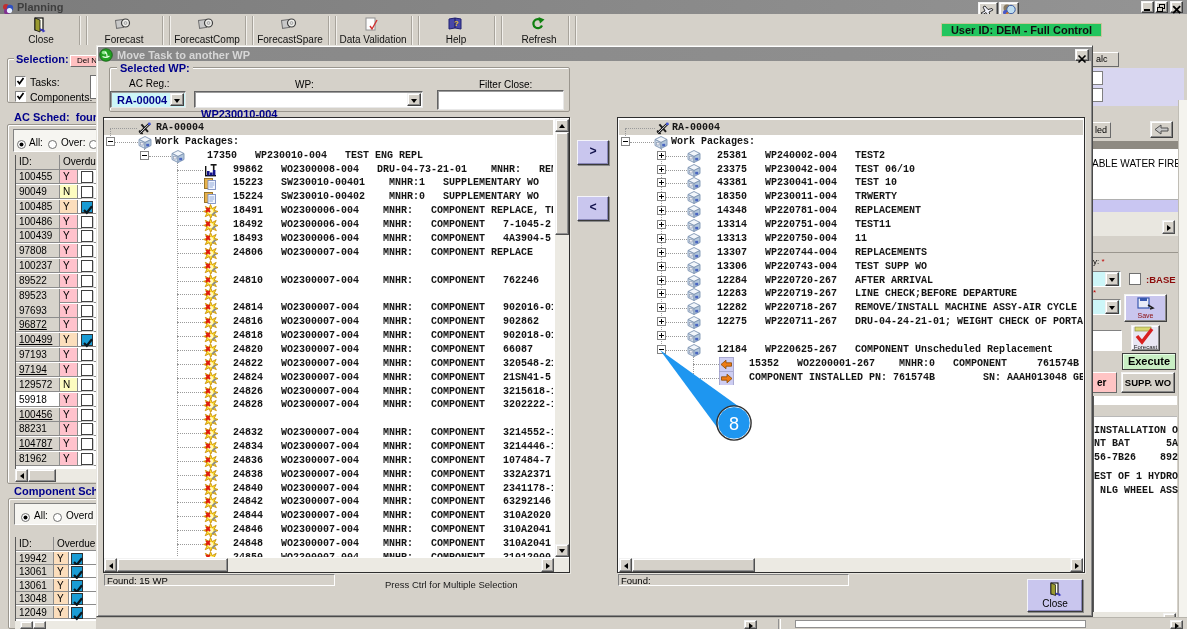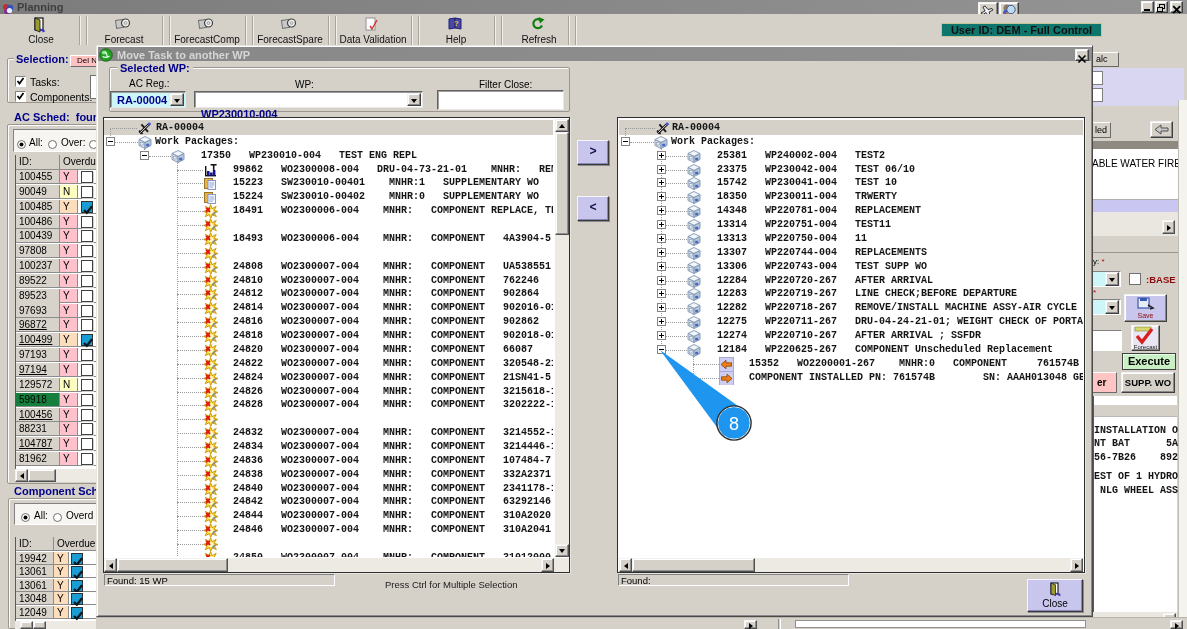--- a/index.html
+++ b/index.html
@@ -101,21 +101,21 @@
 <div class="ab" style="left:245px;top:16px;width:2px;height:29px;border-left:1px solid #A8A49C;border-right:1px solid #F2F0EC"></div>
 <div class="ab" style="left:252px;top:16px;width:2px;height:29px;border-left:1px solid #A8A49C;border-right:1px solid #F2F0EC"></div>
 <div class="ab" style="left:328px;top:16px;width:2px;height:29px;border-left:1px solid #A8A49C;border-right:1px solid #F2F0EC"></div>
 <div class="ab" style="left:335px;top:16px;width:2px;height:29px;border-left:1px solid #A8A49C;border-right:1px solid #F2F0EC"></div>
 <div class="ab" style="left:411px;top:16px;width:2px;height:29px;border-left:1px solid #A8A49C;border-right:1px solid #F2F0EC"></div>
 <div class="ab" style="left:418px;top:16px;width:2px;height:29px;border-left:1px solid #A8A49C;border-right:1px solid #F2F0EC"></div>
 <div class="ab" style="left:494px;top:16px;width:2px;height:29px;border-left:1px solid #A8A49C;border-right:1px solid #F2F0EC"></div>
 <div class="ab" style="left:501px;top:16px;width:2px;height:29px;border-left:1px solid #A8A49C;border-right:1px solid #F2F0EC"></div>
 <div class="ab" style="left:568px;top:16px;width:2px;height:29px;border-left:1px solid #A8A49C;border-right:1px solid #F2F0EC"></div>
 <div class="ab" style="left:575px;top:16px;width:2px;height:29px;border-left:1px solid #A8A49C;border-right:1px solid #F2F0EC"></div>
-<div class="ab" style="left:941px;top:23px;width:161px;height:14px;background:#0f766e;border:1px solid #C8C49A;font:bold 11px/13px 'Liberation Sans';text-align:center;color:#101010">User ID: DEM - Full Control</div>
+<div class="ab" style="left:941px;top:23px;width:161px;height:14px;background:#22c55e;border:1px solid #C8C49A;font:bold 11px/13px 'Liberation Sans';text-align:center;color:#101010">User ID: DEM - Full Control</div>
 <div class="ab" style="left:7px;top:58px;width:100px;height:45px;border:1px solid #9A968E;border-radius:2px;box-shadow:inset 1px 1px 0 #fff"></div>
 <div class="ab navy" style="left:14px;top:53px;font-size:11px;background:#D5D1C9;padding:0 2px">Selection: <span style="color:#555;font-weight:normal">–</span></div>
 <div class="ab rais" style="left:70px;top:55px;width:34px;height:12px;background:#FFC0C0;font-size:8px;line-height:10px;text-align:center;color:#000">Del N</div>
 <div class="ab sunk" style="left:15px;top:76px;width:11px;height:11px;background:#fff">
     <svg width="9" height="9" viewBox="0 0 9 9" style="position:absolute;left:0px;top:0px">
       <path d="M1.5,4 L3.5,6.5 L7.5,1" stroke="#000" stroke-width="1.7" fill="none"></path>
     </svg>
   </div>
 <div class="ab" style="left:30px;top:76px;font-size:10.5px;color:#000">Tasks:</div>
 <div class="ab sunk" style="left:15px;top:91px;width:11px;height:11px;background:#fff">
@@ -230,21 +230,21 @@
 <div class="gridcell" style="left:78px;top:363px;width:26px;height:14px;background:#fff"></div>
 <div class="ab" style="left:78px;top:363px;width:26px;height:14px">
     <div class="ab" style="left:3px;top:0.5px;width:12px;height:12px;background:#fff;border:1px solid #404040;box-shadow:1px 1px 0 #D0D0D0"></div>
   </div>
 <div class="gridcell" style="left:16px;top:378px;width:44px;height:14px;background:#D7D3CB;">129572</div>
 <div class="gridcell" style="left:60px;top:378px;width:18px;height:14px;background:#FDFCC0">N</div>
 <div class="gridcell" style="left:78px;top:378px;width:26px;height:14px;background:#fff"></div>
 <div class="ab" style="left:78px;top:378px;width:26px;height:14px">
     <div class="ab" style="left:3px;top:0.5px;width:12px;height:12px;background:#fff;border:1px solid #404040;box-shadow:1px 1px 0 #D0D0D0"></div>
   </div>
-<div class="gridcell" style="left:16px;top:393px;width:44px;height:14px;background:#15803d;">59918</div>
+<div class="gridcell" style="left:16px;top:393px;width:44px;height:14px;background:#ffffff;">59918</div>
 <div class="gridcell" style="left:60px;top:393px;width:18px;height:14px;background:#FFC2CC">Y</div>
 <div class="gridcell" style="left:78px;top:393px;width:26px;height:14px;background:#fff"></div>
 <div class="ab" style="left:78px;top:393px;width:26px;height:14px">
     <div class="ab" style="left:3px;top:0.5px;width:12px;height:12px;background:#fff;border:1px solid #404040;box-shadow:1px 1px 0 #D0D0D0"></div>
   </div>
 <div class="gridcell" style="left:16px;top:408px;width:44px;height:14px;background:#D7D3CB;text-decoration:underline;">100456</div>
 <div class="gridcell" style="left:60px;top:408px;width:18px;height:14px;background:#FFC2CC">Y</div>
 <div class="gridcell" style="left:78px;top:408px;width:26px;height:14px;background:#fff"></div>
 <div class="ab" style="left:78px;top:408px;width:26px;height:14px">
     <div class="ab" style="left:3px;top:0.5px;width:12px;height:12px;background:#fff;border:1px solid #404040;box-shadow:1px 1px 0 #D0D0D0"></div>
@@ -487,21 +487,21 @@
     <div class="exp" style="left:36px;top:32px">
       <i class="h"></i>
     </div>
     <div style="position:absolute;left:67px;top:30px;width:15px;height:14px"><svg width="15" height="14" viewBox="0 0 15 14" style="">
         <polygon points="1,4.5 7,1.5 13,4.5 7,7.5" fill="#F2F6FB" stroke="#7E94B2" stroke-width="0.9"></polygon>
         <polygon points="1,4.5 7,7.5 7,13.5 1,10.5" fill="#D8E2EE" stroke="#7E94B2" stroke-width="0.9"></polygon>
         <polygon points="13,4.5 7,7.5 7,13.5 13,10.5" fill="#B4C8DC" stroke="#7E94B2" stroke-width="0.9"></polygon>
         <rect x="8.2" y="8.8" width="3" height="2.6" fill="#4A66C0"></rect>
         <rect x="2.6" y="7.6" width="2.6" height="2.4" fill="#F0F0F4" stroke="#8A98B0" stroke-width="0.6"></rect>
       </svg></div>
-    <pre class="tt" style="left:97px;top:30px">17350   WP230010-004   TEST ENG REPL</pre>
+    <pre class="tt" style="left:103px;top:30px">17350   WP230010-004   TEST ENG REPL</pre>
     <div style="position:absolute;left:99px;top:44px;width:15px;height:14px"><svg width="15" height="14" viewBox="0 0 15 14" style="">
         <rect x="2" y="12" width="11" height="1.4" fill="#101010"></rect>
         <rect x="2" y="3" width="1.4" height="10" fill="#101010"></rect>
         <rect x="4" y="8" width="2.6" height="4.5" fill="#14148C"></rect>
         <rect x="7" y="9.5" width="2.6" height="3" fill="#14148C"></rect>
         <rect x="9.8" y="7" width="2.6" height="5.5" fill="#14148C"></rect>
         <rect x="7.6" y="1" width="6" height="1.6" fill="#181818"></rect>
         <rect x="9.9" y="1" width="1.6" height="6" fill="#181818"></rect>
       </svg></div>
     <pre class="tt" style="left:129px;top:44px">99862   WO2300008-004   DRU-04-73-21-01    MNHR:   REMOVAL</pre>
@@ -527,54 +527,54 @@
         <path d="M3.2,3.8 L7,8 M6.8,4 L3,8" stroke="#E01810" stroke-width="1.9"></path>
         <path d="M9.2,11.2 L12.8,7.6" stroke="#8C8C8C" stroke-width="1.9"></path>
       </svg></div>
     <pre class="tt" style="left:129px;top:85px">18491   WO2300006-004    MNHR:   COMPONENT REPLACE, TRANS</pre>
     <div style="position:absolute;left:99px;top:99px;width:15px;height:14px"><svg width="15" height="14" viewBox="0 0 15 14" style="">
         <polygon points="7.5,0.5 9.2,4.6 13.2,2.4 11.2,6.3 15,7.5 11.2,8.9 13.4,12.6 9.3,10.8 7.7,14.5 6.3,10.7 2.2,12.7 4.1,8.8 0.5,7.4 4.2,6.2 2.3,2.3 6.2,4.4" fill="#FFE030" stroke="#C89008" stroke-width="0.9"></polygon>
         <circle cx="7.7" cy="7.5" r="2.6" fill="#FFF8C0"></circle>
         <path d="M3.2,3.8 L7,8 M6.8,4 L3,8" stroke="#E01810" stroke-width="1.9"></path>
         <path d="M9.2,11.2 L12.8,7.6" stroke="#8C8C8C" stroke-width="1.9"></path>
       </svg></div>
+    <pre class="tt" style="left:129px;top:99px">18492   WO2300006-004    MNHR:   COMPONENT   7-1045-2</pre>
     <div style="position:absolute;left:99px;top:113px;width:15px;height:14px"><svg width="15" height="14" viewBox="0 0 15 14" style="">
         <polygon points="7.5,0.5 9.2,4.6 13.2,2.4 11.2,6.3 15,7.5 11.2,8.9 13.4,12.6 9.3,10.8 7.7,14.5 6.3,10.7 2.2,12.7 4.1,8.8 0.5,7.4 4.2,6.2 2.3,2.3 6.2,4.4" fill="#FFE030" stroke="#C89008" stroke-width="0.9"></polygon>
         <circle cx="7.7" cy="7.5" r="2.6" fill="#FFF8C0"></circle>
         <path d="M3.2,3.8 L7,8 M6.8,4 L3,8" stroke="#E01810" stroke-width="1.9"></path>
         <path d="M9.2,11.2 L12.8,7.6" stroke="#8C8C8C" stroke-width="1.9"></path>
       </svg></div>
     <pre class="tt" style="left:129px;top:113px">18493   WO2300006-004    MNHR:   COMPONENT   4A3904-5</pre>
     <div style="position:absolute;left:99px;top:127px;width:15px;height:14px"><svg width="15" height="14" viewBox="0 0 15 14" style="">
         <polygon points="7.5,0.5 9.2,4.6 13.2,2.4 11.2,6.3 15,7.5 11.2,8.9 13.4,12.6 9.3,10.8 7.7,14.5 6.3,10.7 2.2,12.7 4.1,8.8 0.5,7.4 4.2,6.2 2.3,2.3 6.2,4.4" fill="#FFE030" stroke="#C89008" stroke-width="0.9"></polygon>
         <circle cx="7.7" cy="7.5" r="2.6" fill="#FFF8C0"></circle>
         <path d="M3.2,3.8 L7,8 M6.8,4 L3,8" stroke="#E01810" stroke-width="1.9"></path>
         <path d="M9.2,11.2 L12.8,7.6" stroke="#8C8C8C" stroke-width="1.9"></path>
       </svg></div>
+    <pre class="tt" style="left:129px;top:127px">24806   WO2300007-004    MNHR:   COMPONENT REPLACE</pre>
     <div style="position:absolute;left:99px;top:141px;width:15px;height:14px"><svg width="15" height="14" viewBox="0 0 15 14" style="">
         <polygon points="7.5,0.5 9.2,4.6 13.2,2.4 11.2,6.3 15,7.5 11.2,8.9 13.4,12.6 9.3,10.8 7.7,14.5 6.3,10.7 2.2,12.7 4.1,8.8 0.5,7.4 4.2,6.2 2.3,2.3 6.2,4.4" fill="#FFE030" stroke="#C89008" stroke-width="0.9"></polygon>
         <circle cx="7.7" cy="7.5" r="2.6" fill="#FFF8C0"></circle>
         <path d="M3.2,3.8 L7,8 M6.8,4 L3,8" stroke="#E01810" stroke-width="1.9"></path>
         <path d="M9.2,11.2 L12.8,7.6" stroke="#8C8C8C" stroke-width="1.9"></path>
       </svg></div>
-    <pre class="tt" style="left:129px;top:141px">24808   WO2300007-004    MNHR:   COMPONENT   UA538551</pre>
     <div style="position:absolute;left:99px;top:155px;width:15px;height:14px"><svg width="15" height="14" viewBox="0 0 15 14" style="">
         <polygon points="7.5,0.5 9.2,4.6 13.2,2.4 11.2,6.3 15,7.5 11.2,8.9 13.4,12.6 9.3,10.8 7.7,14.5 6.3,10.7 2.2,12.7 4.1,8.8 0.5,7.4 4.2,6.2 2.3,2.3 6.2,4.4" fill="#FFE030" stroke="#C89008" stroke-width="0.9"></polygon>
         <circle cx="7.7" cy="7.5" r="2.6" fill="#FFF8C0"></circle>
         <path d="M3.2,3.8 L7,8 M6.8,4 L3,8" stroke="#E01810" stroke-width="1.9"></path>
         <path d="M9.2,11.2 L12.8,7.6" stroke="#8C8C8C" stroke-width="1.9"></path>
       </svg></div>
     <pre class="tt" style="left:129px;top:155px">24810   WO2300007-004    MNHR:   COMPONENT   762246</pre>
     <div style="position:absolute;left:99px;top:168px;width:15px;height:14px"><svg width="15" height="14" viewBox="0 0 15 14" style="">
         <polygon points="7.5,0.5 9.2,4.6 13.2,2.4 11.2,6.3 15,7.5 11.2,8.9 13.4,12.6 9.3,10.8 7.7,14.5 6.3,10.7 2.2,12.7 4.1,8.8 0.5,7.4 4.2,6.2 2.3,2.3 6.2,4.4" fill="#FFE030" stroke="#C89008" stroke-width="0.9"></polygon>
         <circle cx="7.7" cy="7.5" r="2.6" fill="#FFF8C0"></circle>
         <path d="M3.2,3.8 L7,8 M6.8,4 L3,8" stroke="#E01810" stroke-width="1.9"></path>
         <path d="M9.2,11.2 L12.8,7.6" stroke="#8C8C8C" stroke-width="1.9"></path>
       </svg></div>
-    <pre class="tt" style="left:129px;top:168px">24812   WO2300007-004    MNHR:   COMPONENT   902864</pre>
     <div style="position:absolute;left:99px;top:182px;width:15px;height:14px"><svg width="15" height="14" viewBox="0 0 15 14" style="">
         <polygon points="7.5,0.5 9.2,4.6 13.2,2.4 11.2,6.3 15,7.5 11.2,8.9 13.4,12.6 9.3,10.8 7.7,14.5 6.3,10.7 2.2,12.7 4.1,8.8 0.5,7.4 4.2,6.2 2.3,2.3 6.2,4.4" fill="#FFE030" stroke="#C89008" stroke-width="0.9"></polygon>
         <circle cx="7.7" cy="7.5" r="2.6" fill="#FFF8C0"></circle>
         <path d="M3.2,3.8 L7,8 M6.8,4 L3,8" stroke="#E01810" stroke-width="1.9"></path>
         <path d="M9.2,11.2 L12.8,7.6" stroke="#8C8C8C" stroke-width="1.9"></path>
       </svg></div>
     <pre class="tt" style="left:129px;top:182px">24814   WO2300007-004    MNHR:   COMPONENT   902016-01</pre>
     <div style="position:absolute;left:99px;top:196px;width:15px;height:14px"><svg width="15" height="14" viewBox="0 0 15 14" style="">
         <polygon points="7.5,0.5 9.2,4.6 13.2,2.4 11.2,6.3 15,7.5 11.2,8.9 13.4,12.6 9.3,10.8 7.7,14.5 6.3,10.7 2.2,12.7 4.1,8.8 0.5,7.4 4.2,6.2 2.3,2.3 6.2,4.4" fill="#FFE030" stroke="#C89008" stroke-width="0.9"></polygon>
         <circle cx="7.7" cy="7.5" r="2.6" fill="#FFF8C0"></circle>
@@ -685,20 +685,21 @@
         <path d="M3.2,3.8 L7,8 M6.8,4 L3,8" stroke="#E01810" stroke-width="1.9"></path>
         <path d="M9.2,11.2 L12.8,7.6" stroke="#8C8C8C" stroke-width="1.9"></path>
       </svg></div>
     <pre class="tt" style="left:129px;top:404px">24846   WO2300007-004    MNHR:   COMPONENT   310A2041</pre>
     <div style="position:absolute;left:99px;top:418px;width:15px;height:14px"><svg width="15" height="14" viewBox="0 0 15 14" style="">
         <polygon points="7.5,0.5 9.2,4.6 13.2,2.4 11.2,6.3 15,7.5 11.2,8.9 13.4,12.6 9.3,10.8 7.7,14.5 6.3,10.7 2.2,12.7 4.1,8.8 0.5,7.4 4.2,6.2 2.3,2.3 6.2,4.4" fill="#FFE030" stroke="#C89008" stroke-width="0.9"></polygon>
         <circle cx="7.7" cy="7.5" r="2.6" fill="#FFF8C0"></circle>
         <path d="M3.2,3.8 L7,8 M6.8,4 L3,8" stroke="#E01810" stroke-width="1.9"></path>
         <path d="M9.2,11.2 L12.8,7.6" stroke="#8C8C8C" stroke-width="1.9"></path>
       </svg></div>
+    <pre class="tt" style="left:129px;top:418px">24848   WO2300007-004    MNHR:   COMPONENT   310A2041</pre>
     <div style="position:absolute;left:99px;top:432px;width:15px;height:14px"><svg width="15" height="14" viewBox="0 0 15 14" style="">
         <polygon points="7.5,0.5 9.2,4.6 13.2,2.4 11.2,6.3 15,7.5 11.2,8.9 13.4,12.6 9.3,10.8 7.7,14.5 6.3,10.7 2.2,12.7 4.1,8.8 0.5,7.4 4.2,6.2 2.3,2.3 6.2,4.4" fill="#FFE030" stroke="#C89008" stroke-width="0.9"></polygon>
         <circle cx="7.7" cy="7.5" r="2.6" fill="#FFF8C0"></circle>
         <path d="M3.2,3.8 L7,8 M6.8,4 L3,8" stroke="#E01810" stroke-width="1.9"></path>
         <path d="M9.2,11.2 L12.8,7.6" stroke="#8C8C8C" stroke-width="1.9"></path>
       </svg></div>
     <pre class="tt" style="left:129px;top:432px">24850   WO2300007-004    MNHR:   COMPONENT   31012000</pre>
   </div>
 <div class="ab" style="left:555px;top:119px;width:14px;height:438px;background:#ECEAE3"></div>
 <div class="sb" style="left:555px;top:119px;width:14px;height:13px">
@@ -788,21 +789,21 @@
       <i class="h"></i>
       <i class="v"></i>
     </div>
     <div style="position:absolute;left:68px;top:57px;width:15px;height:14px"><svg width="15" height="14" viewBox="0 0 15 14" style="">
         <polygon points="1,4.5 7,1.5 13,4.5 7,7.5" fill="#F2F6FB" stroke="#7E94B2" stroke-width="0.9"></polygon>
         <polygon points="1,4.5 7,7.5 7,13.5 1,10.5" fill="#D8E2EE" stroke="#7E94B2" stroke-width="0.9"></polygon>
         <polygon points="13,4.5 7,7.5 7,13.5 13,10.5" fill="#B4C8DC" stroke="#7E94B2" stroke-width="0.9"></polygon>
         <rect x="8.2" y="8.8" width="3" height="2.6" fill="#4A66C0"></rect>
         <rect x="2.6" y="7.6" width="2.6" height="2.4" fill="#F0F0F4" stroke="#8A98B0" stroke-width="0.6"></rect>
       </svg></div>
-    <pre class="tt" style="left:98px;top:57px">15742   WP230041-004   TEST 10</pre>
+    <pre class="tt" style="left:98px;top:57px">43381   WP230041-004   TEST 10</pre>
     <div class="exp" style="left:38px;top:73px">
       <i class="h"></i>
       <i class="v"></i>
     </div>
     <div style="position:absolute;left:68px;top:71px;width:15px;height:14px"><svg width="15" height="14" viewBox="0 0 15 14" style="">
         <polygon points="1,4.5 7,1.5 13,4.5 7,7.5" fill="#F2F6FB" stroke="#7E94B2" stroke-width="0.9"></polygon>
         <polygon points="1,4.5 7,7.5 7,13.5 1,10.5" fill="#D8E2EE" stroke="#7E94B2" stroke-width="0.9"></polygon>
         <polygon points="13,4.5 7,7.5 7,13.5 13,10.5" fill="#B4C8DC" stroke="#7E94B2" stroke-width="0.9"></polygon>
         <rect x="8.2" y="8.8" width="3" height="2.6" fill="#4A66C0"></rect>
         <rect x="2.6" y="7.6" width="2.6" height="2.4" fill="#F0F0F4" stroke="#8A98B0" stroke-width="0.6"></rect>
@@ -920,21 +921,20 @@
       <i class="h"></i>
       <i class="v"></i>
     </div>
     <div style="position:absolute;left:68px;top:210px;width:15px;height:14px"><svg width="15" height="14" viewBox="0 0 15 14" style="">
         <polygon points="1,4.5 7,1.5 13,4.5 7,7.5" fill="#F2F6FB" stroke="#7E94B2" stroke-width="0.9"></polygon>
         <polygon points="1,4.5 7,7.5 7,13.5 1,10.5" fill="#D8E2EE" stroke="#7E94B2" stroke-width="0.9"></polygon>
         <polygon points="13,4.5 7,7.5 7,13.5 13,10.5" fill="#B4C8DC" stroke="#7E94B2" stroke-width="0.9"></polygon>
         <rect x="8.2" y="8.8" width="3" height="2.6" fill="#4A66C0"></rect>
         <rect x="2.6" y="7.6" width="2.6" height="2.4" fill="#F0F0F4" stroke="#8A98B0" stroke-width="0.6"></rect>
       </svg></div>
-    <pre class="tt" style="left:98px;top:210px">12274   WP220710-267   AFTER ARRIVAL ; SSFDR</pre>
     <div class="exp" style="left:38px;top:226px">
       <i class="h"></i>
     </div>
     <div style="position:absolute;left:68px;top:224px;width:15px;height:14px"><svg width="15" height="14" viewBox="0 0 15 14" style="">
         <polygon points="1,4.5 7,1.5 13,4.5 7,7.5" fill="#F2F6FB" stroke="#7E94B2" stroke-width="0.9"></polygon>
         <polygon points="1,4.5 7,7.5 7,13.5 1,10.5" fill="#D8E2EE" stroke="#7E94B2" stroke-width="0.9"></polygon>
         <polygon points="13,4.5 7,7.5 7,13.5 13,10.5" fill="#B4C8DC" stroke="#7E94B2" stroke-width="0.9"></polygon>
         <rect x="8.2" y="8.8" width="3" height="2.6" fill="#4A66C0"></rect>
         <rect x="2.6" y="7.6" width="2.6" height="2.4" fill="#F0F0F4" stroke="#8A98B0" stroke-width="0.6"></rect>
       </svg></div>

